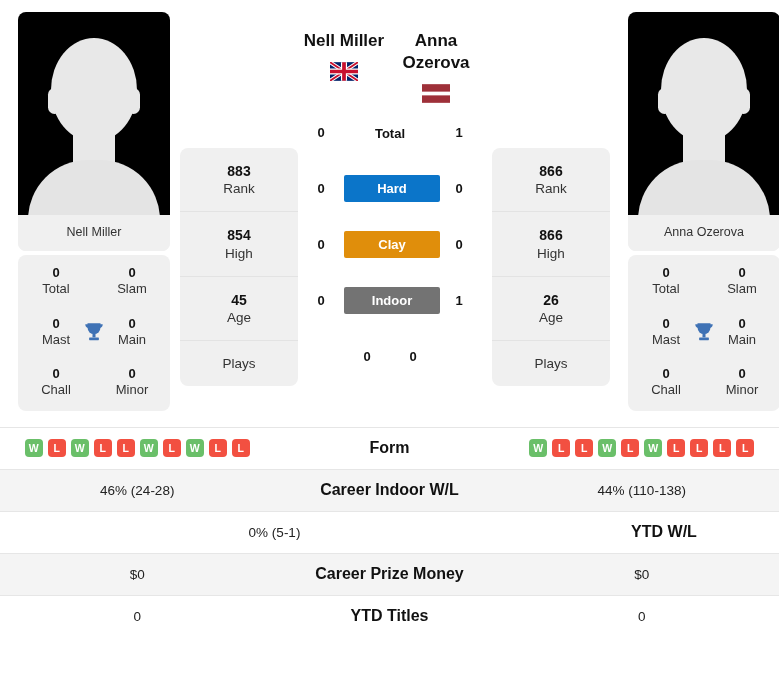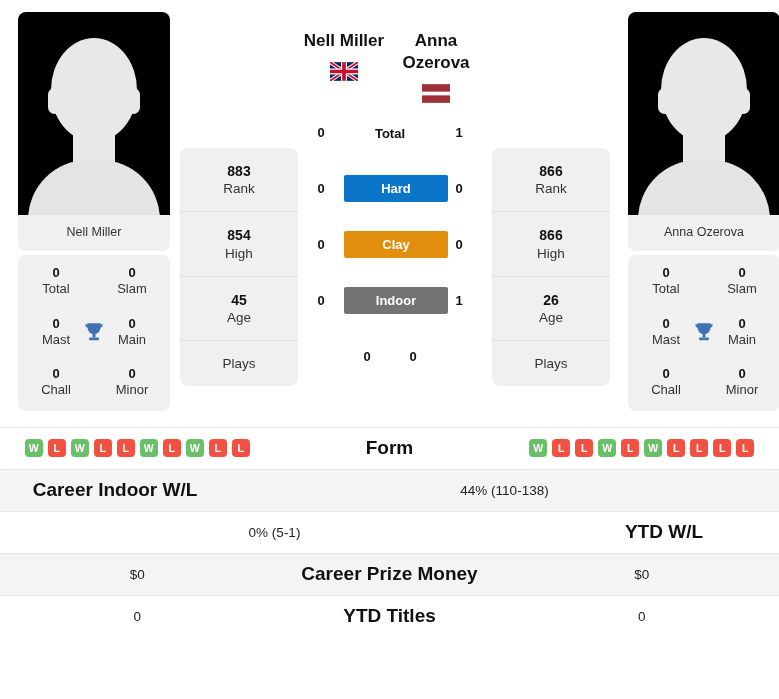--- a/index.html
+++ b/index.html
@@ -145,21 +145,21 @@
     width: 92px;
     text-align: center;
   }
   .h2h-total-label {
     font-size: 13px;
     font-weight: bold;
     color: #111;
   }
   .surface-badge {
     display: block;
-    width: 104px;
+    width: 96px;
     padding: 6px 0;
     border-radius: 2px;
     color: #ffffff;
     font-size: 13px;
     font-weight: bold;
     text-align: center;
   }
 
   
   .table { margin-top: 16px; width: 779px; }
@@ -173,21 +173,21 @@
   .tcell-l, .tcell-r {
     flex: 1 1 0;
     text-align: center;
     font-size: 13.5px;
     color: #222;
     padding: 0 6px;
   }
   .tcell-m {
     flex: 0 0 230px;
     text-align: center;
-    font-size: 19px;
+    font-size: 16px;
     font-weight: bold;
     color: #111;
   }
   .form-badges {
     display: flex;
     justify-content: center;
     gap: 5px;
   }
   .badge {
     width: 18px; height: 18px;
@@ -437,20 +437,21 @@
             <span class="badge l">L</span>
             <span class="badge w">W</span>
             <span class="badge l">L</span>
             <span class="badge l">L</span>
             <span class="badge l">L</span>
             <span class="badge l">L</span>
           </div>
         </div>
       </div>
       <div class="trow alt">
+        <div class="tcell-l">46% (24-28)</div>
         <div class="tcell-m">Career Indoor W/L</div>
         <div class="tcell-r">44% (110-138)</div>
       </div>
       <div class="trow">
         <div class="tcell-l">0% (5-1)</div>
         <div class="tcell-m">YTD W/L</div>
       </div>
       <div class="trow alt">
         <div class="tcell-l">$0</div>
         <div class="tcell-m">Career Prize Money</div>

